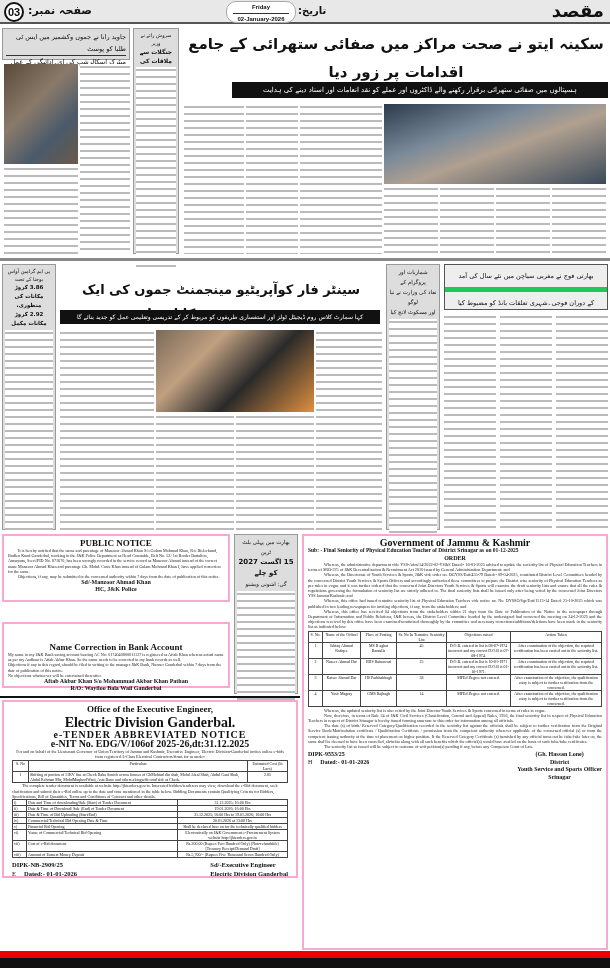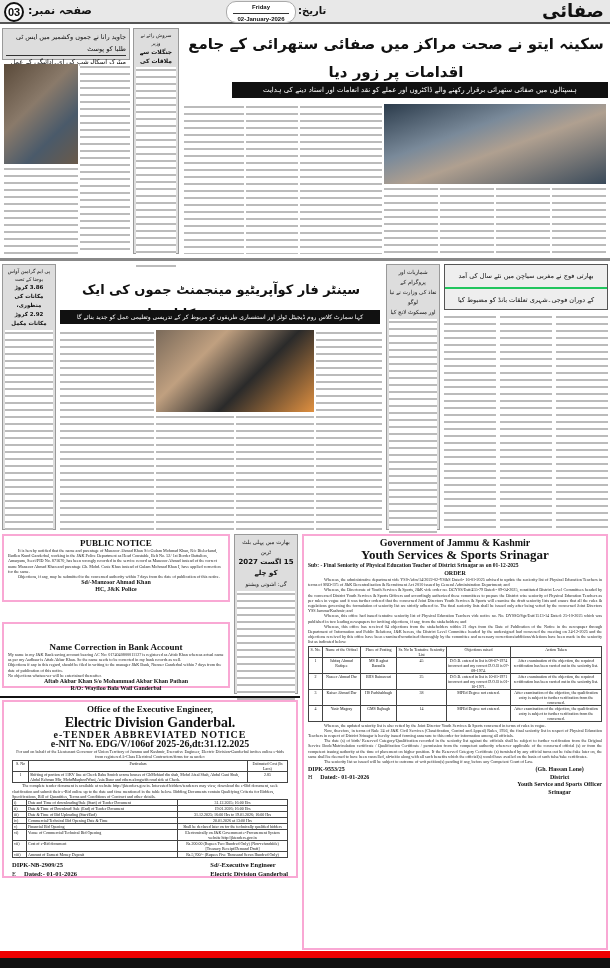--- a/index.html
+++ b/index.html
@@ -33,21 +33,21 @@
 
 <div class="abs hdr"></div>
 <div class="abs pgcircle">03</div>
 <div class="abs pglabel urdu">صفحہ نمبر:</div>
 <div class="abs datebox">
   <div>Friday</div>
   <div class="ln"></div>
   <div>02-January-2026</div>
 </div>
 <div class="abs tarikh urdu">تاریخ:</div>
-<div class="abs logo">صفائی</div>
+<div class="abs logo">مقصد</div>
 
 <div class="abs grey-box urdu" style="left:2px;top:28px;width:128px;height:32px;padding:2px 3px;font-size:6.5px;line-height:12px;font-weight:normal">
   <div style="border-bottom:1px solid #333">جاوید رانا نے جموں وکشمیر میں ایس ٹی طلبا کو پوسٹ</div>
   <div>میٹرک اسکالرشپ کی ای۔ادائیگی کے عمل کا اعلان کیا</div>
 </div>
 <div class="abs photo" style="left:4px;top:64px;width:74px;height:100px"></div>
 <div class="abs col-text" style="left:80px;top:64px;width:50px;height:190px"></div>
 <div class="abs col-text" style="left:4px;top:166px;width:74px;height:88px"></div>
 
 <div class="abs grey-box urdu" style="left:133px;top:28px;width:46px;height:226px;padding:2px">
@@ -85,21 +85,21 @@
 <div class="abs col-text" style="left:236px;top:414px;width:78px;height:116px"></div>
 
 <div class="abs grey-box urdu" style="left:386px;top:264px;width:54px;height:266px;padding:2px">
   <div style="font-size:5.5px;line-height:10px;text-align:center">شماریات اور پروگرام کے</div>
   <div style="font-size:5.5px;line-height:10px;text-align:center">نفاذ کی وزارت نے نیا لوگو</div>
   <div style="font-size:5.5px;line-height:10px;text-align:center">اور مسکوٹ لانچ کیا</div>
   <div class="col-text" style="width:100%;height:230px;margin-top:2px;background-color:#ddd"></div>
 </div>
 
 <div class="abs urdu" style="left:444px;top:264px;width:164px;height:46px;border:1px solid #555;background:#eee;font-size:6.5px;line-height:22px;text-align:center">
-  <div style="border-bottom:2px solid #22c55e">بھارتی فوج نے مغربی سیاچن میں نئے سال کی آمد</div>
+  <div style="border-bottom:5px solid #22c55e">بھارتی فوج نے مغربی سیاچن میں نئے سال کی آمد</div>
   <div>کے دوران فوجی۔شہری تعلقات بانڈ کو مضبوط کیا</div>
 </div>
 <div class="abs col-text" style="left:444px;top:314px;width:52px;height:216px"></div>
 <div class="abs col-text" style="left:500px;top:314px;width:52px;height:216px"></div>
 <div class="abs col-text" style="left:556px;top:314px;width:52px;height:216px"></div>
 
 <div class="abs notice" style="left:2px;top:534px;width:228px;height:68px;padding:2px 4px">
   <div class="nt-title" style="font-size:9px;line-height:10px">PUBLIC NOTICE</div>
   <div class="small" style="text-indent:10px">It is hereby notified that the name and parentage of Manzoor Ahmad Khan S/o Gulam Mohmad Khan, R/o Bielerkund, Budlen Kund Ganderbal, working in the J&amp;K Police Department as Head Constable, Belt No. 52/ 1st Border Battalion, Amarpura, Seeri/PID No. 871670, has been wrongly recorded in the service record as Manzoor Ahmad instead of the correct name Manzoor Ahmad Khan and parentage Gh. Mohd. Caste Khan instead of Gulam Mohmad Khan I, have applied correction for the same.</div>
   <div class="small" style="text-indent:10px">Objections, if any, may be submitted to the concerned authority within 7 days from the date of publication of this notice.</div>
@@ -197,21 +197,20 @@
     </div>
     <div>
       <div>Sd/-Executive Engineer</div>
       <div>Electric Division Ganderbal</div>
     </div>
   </div>
 </div>
 
 <div class="abs notice" style="left:302px;top:534px;width:306px;height:416px;padding:2px 4px">
   <div class="nt-title" style="font-size:10px;line-height:9px">Government of Jammu &amp; Kashmir</div>
-  <div class="nt-title" style="font-size:13px;line-height:15px">Youth Services &amp; Sports Srinagar</div>
   <div class="nt-title" style="font-size:5.5px;line-height:7px;text-align:left">Sub: - Final Seniority of Physical Education Teacher of District Srinagar as on 01-12-2025</div>
   <div class="nt-title" style="font-size:6px;line-height:8px">ORDER</div>
   <div class="small" style="text-indent:16px;text-align:justify">Whereas, the administrative department vide YSS-Adm/14/2022-02-YS&amp;S Dated:- 16-01-2025 advised to update the seniority list of Physical Education Teachers in terms of SRO-375 of J&amp;K Decentralization &amp; Recruitment Act 2010 issued by General Administration Department; and</div>
   <div class="small" style="text-indent:16px;text-align:justify">Whereas, the Directorate of Youth Services &amp; Sports, J&amp;K vide order no. DGYSS/Estt/455-79 Dated:- 09-04-2025, constituted District Level Committees headed by the concerned District Youth Services &amp; Sports Officers and accordingly authorized these committees to prepare the District wise seniority of Physical Education Teachers as per rules in vogue and it was further ordered that the concerned Joint Directors Youth Services &amp; Sports will examine the draft seniority lists and ensure that all the rules &amp; regulations governing the formulation of seniority list are strictly adhered to. The final seniority lists shall be issued only after being vetted by the concerned Joint Directors YSS Jammu/Kashmir; and</div>
   <div class="small" style="text-indent:16px;text-align:justify">Whereas, this office had issued tentative seniority list of Physical Education Teachers vide notice no. No. DYSSO/Sgr/Estt/1513-14 Dated: 25-10-2025 which was published in two leading newspapers for inviting objections, if any, from the stakeholders; and</div>
   <div class="small" style="text-indent:16px;text-align:justify">Whereas, this office has received 04 objections from the stakeholders within 21 days from the Date of Publication of the Notice in the newspaper through Department of Information and Public Relations, J&amp;K hereas, the District Level Committee headed by the undersigned had convened the meeting on 24-12-2025 and the objections received by this office have been examined/scrutinized thoroughly by the committee and necessary corrections/additions/deletions have been made in the seniority list as indicated below:</div>
   <table style="margin:1px 0">
     <tbody>
         <tr>
       <th style="width:14px">S. No.</th>

